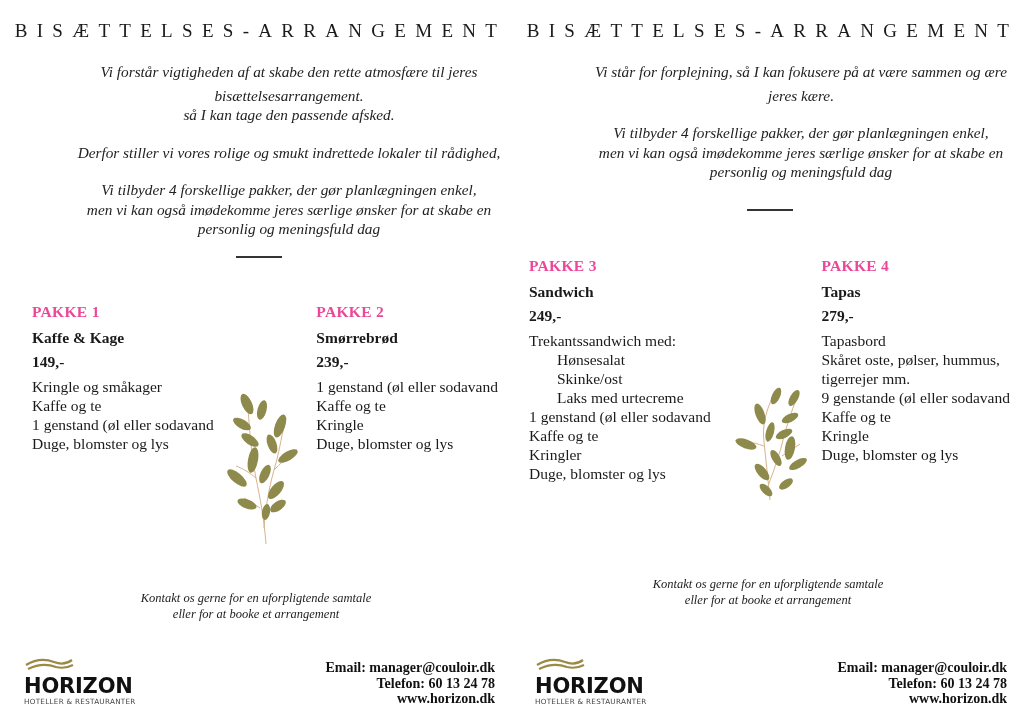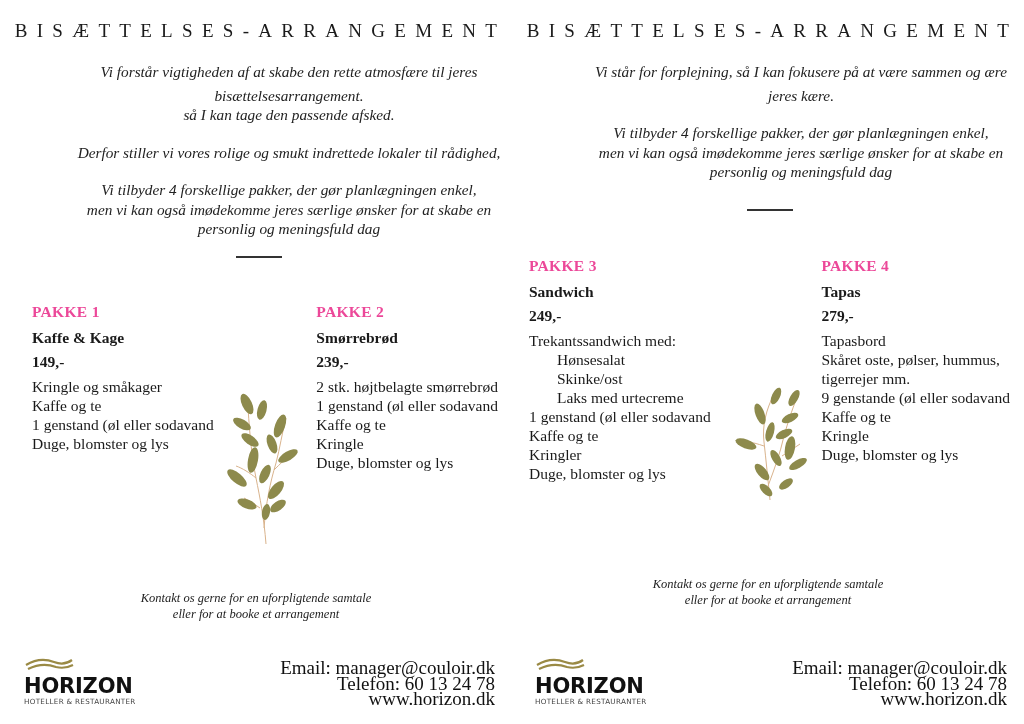--- a/index.html
+++ b/index.html
@@ -16,21 +16,21 @@
     .pkg .pk-name { font-weight: bold; margin-bottom: 5px; }
     .pkg .pk-price { font-weight: bold; margin-bottom: 6px; }
     .pkg .pk-item { white-space: nowrap; }
     .pkg .pk-item.indent { padding-left: 28px; }
     .pkg.align-right { }
     .leaf { position: absolute; }
     .contact { position: absolute; left: 0; width: 512px; text-align: center; font-style: italic; font-size: 12.5px; line-height: 16px; color: #222; }
     .logo { position: absolute; }
     .logo .wordmark { font-family: "DejaVu Sans", sans-serif; font-weight: bold; font-size: 21px; letter-spacing: -0.2px; color: #111; line-height: 22px; }
     .logo .tagline { font-family: "DejaVu Sans", sans-serif; font-size: 7.2px; color: #444; letter-spacing: 0.3px; line-height: 10px; }
-    .address { position: absolute; text-align: right; font-size: 19px; line-height: 15.5px; color: #111; }
+    .address { position: absolute; text-align: right; font-size: 14px; line-height: 15.5px; color: #111; font-weight: bold; }
   </style>
 </head>
 <body>
 
 <section class="page left">
   <div class="title">BISÆTTELSES-ARRANGEMENT</div>
 
   <div class="intro" style="top:62px;">
     <p>Vi forstår vigtigheden af at skabe den rette atmosfære til jeres</p>
     <p style="margin-top:4px;">bisættelsesarrangement.</p>
@@ -50,21 +50,20 @@
     <div class="pk-item">Kringle og småkager</div>
     <div class="pk-item">Kaffe og te</div>
     <div class="pk-item">1 genstand (øl eller sodavand</div>
     <div class="pk-item">Duge, blomster og lys</div>
   </div>
 
   <div class="pkg align-right" style="right:14px; top:302px;">
     <div class="pk-label">PAKKE 2</div>
     <div class="pk-name">Smørrebrød</div>
     <div class="pk-price">239,-</div>
-    <div class="pk-item">2 stk. højtbelagte smørrebrød</div>
     <div class="pk-item">1 genstand (øl eller sodavand</div>
     <div class="pk-item">Kaffe og te</div>
     <div class="pk-item">Kringle</div>
     <div class="pk-item">Duge, blomster og lys</div>
   </div>
 
   <svg class="leaf" style="left:220px; top:388px;" width="80" height="160" viewBox="0 0 80 160">
     <g fill="none" stroke="#d9b38c" stroke-width="1">
       <path d="M46 156 C44 130 40 110 36 90 C32 70 30 50 28 20"></path>
       <path d="M44 140 C46 115 50 95 56 75 C60 60 62 45 66 30"></path>

